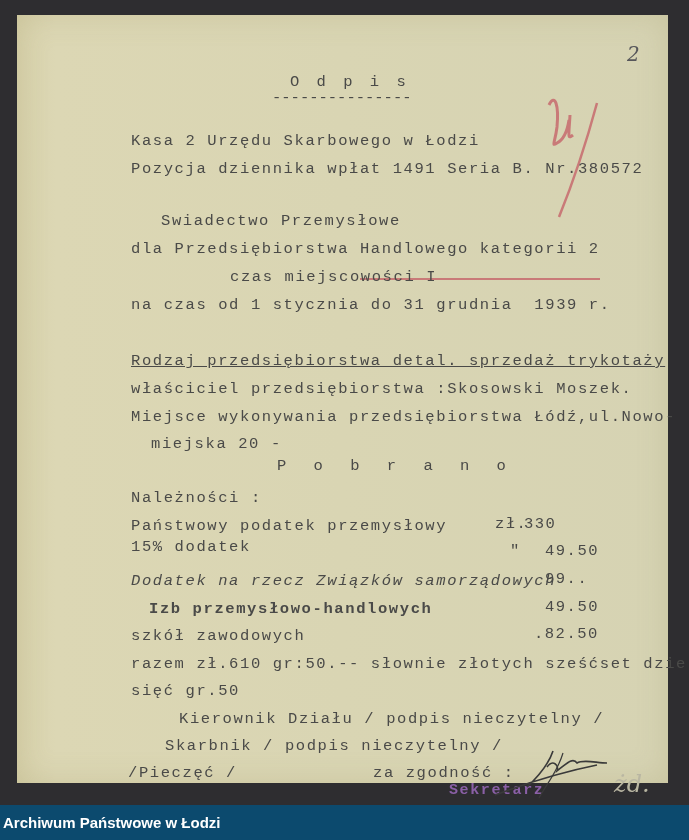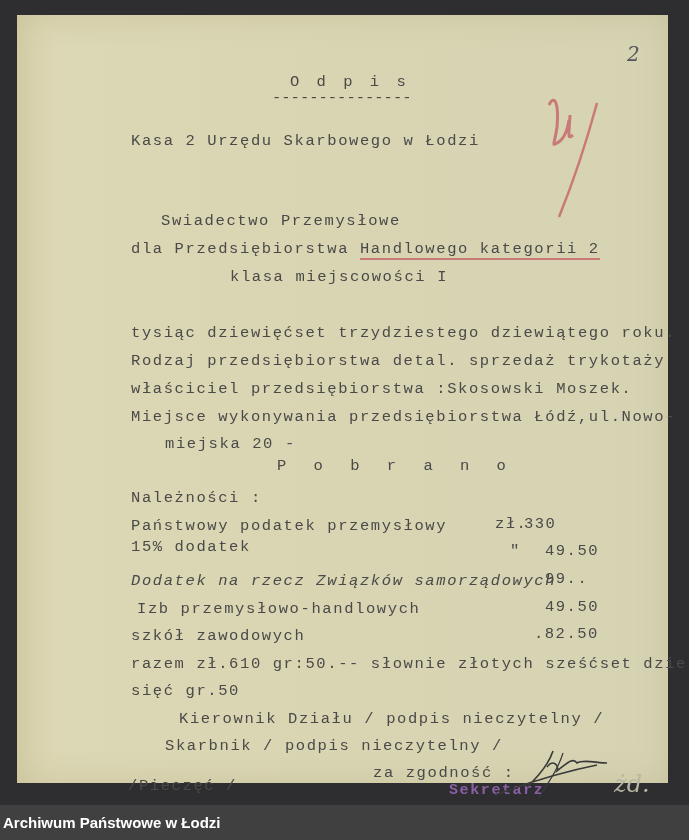--- a/index.html
+++ b/index.html
@@ -13,29 +13,29 @@
     position: absolute; left: 17px; top: 15px; width: 651px; height: 768px;
     background: linear-gradient(90deg, #d8d2ac 0%, #dcd7b4 6%, #d9d5b3 50%, #d6d3b3 100%);
     box-shadow: inset 0 0 30px rgba(160,150,100,0.25);
   }
   .line {
     position: absolute; white-space: pre; color: #4a4a48;
     font-size: 15.5px; letter-spacing: 1.6px; line-height: 18px;
   }
   .spaced { letter-spacing: 9px; }
   .dashes { letter-spacing: 0px; }
-  .red-underline { border-bottom: 2px solid #c97a78; padding-bottom: 0; }
+  .red-underline { border-bottom: 2px solid #c97a78; padding-bottom: 20px; }
   .amount { position: absolute; color: #4a4a48; font-size: 15.5px; letter-spacing: 1.5px; white-space: pre; }
   .pencil-num { position: absolute; color: #56565a; font-family: "DejaVu Serif", serif; font-style: italic; font-size: 20px; }
   .red-mark { position: absolute; }
   .stamp { position: absolute; color: #8a5fa6; font-size: 15px; letter-spacing: 1.6px; white-space: pre; font-weight: bold; }
   .faint { position: absolute; color: #b9b6a2; font-family: "DejaVu Serif", serif; font-style: italic; font-size: 24px; }
   .footer {
     position: absolute; left: 0; top: 805px; width: 689px; height: 35px;
-    background: #404040;
+    background: #0c4a6e;
   }
   .footer-text {
     position: absolute; left: 3px; top: 9px; color: #ffffff;
     font-family: "Liberation Sans", sans-serif; font-weight: bold; font-size: 15px;
   }
 </style>
 </head>
 <body>
 
 <div class="paper">
@@ -44,58 +44,59 @@
 
   <svg class="red-mark" style="left:520px; top:70px;" width="90" height="140">
     <path d="M12 20 C 18 8, 22 20, 20 42 C 18 58, 14 62, 20 58 C 26 55, 30 48, 32 35 M 33 30 C 32 50, 30 55, 36 50" stroke="#c97a78" stroke-width="3" fill="none"></path>
     <path d="M60 18 C 50 55, 35 100, 22 132" stroke="#c97a78" stroke-width="2.5" fill="none"></path>
   </svg>
 
   <div class="line" style="left:273px; top:58px; letter-spacing:4px;">O d p i s</div>
   <div class="line dashes" style="left:255px; top:74px;">---------------</div>
 
   <div class="line" style="left:114px; top:117px;">Kasa 2 Urzędu Skarbowego w Łodzi</div>
+  <div class="line" style="left:114px; top:145px;">Pozycja dziennika wpłat 1491 Seria B. Nr.380572</div>
 
   <div class="line" style="left:144px; top:197px;">Swiadectwo Przemysłowe</div>
   <div class="line" style="left:114px; top:225px;"><span>dla Przedsiębiorstwa </span><span class="red-underline">Handlowego kategorii 2</span></div>
-  <div class="line" style="left:213px; top:253px;">klasa miejscowości I</div>
-  <div class="line" style="left:114px; top:309px;">tysiąc dziewięćset trzydziestego dziewiątego roku.</div>
-  <div class="line" style="left:114px; top:337px;">Rodzaj przedsiębiorstwa detal. sprzedaż trykotaży</div>
+  <div class="line" style="left:213px; top:253px;">czas miejscowości I</div>
+  <div class="line" style="left:114px; top:281px;">na czas od 1 stycznia do 31 grudnia  1939 r.</div>
+  <div class="line" style="left:114px; top:337px;text-decoration:underline;">Rodzaj przedsiębiorstwa detal. sprzedaż trykotaży</div>
   <div class="line" style="left:114px; top:393px;">Miejsce wykonywania przedsiębiorstwa Łódź,ul.Nowo-</div>
   <div class="line" style="left:114px; top:365px;">właściciel przedsiębiorstwa :Skosowski Moszek.</div>
-  <div class="line" style="left:132px; top:420px;padding-left:16px;">miejska 20 -</div>
+  <div class="line" style="left:118px; top:420px;padding-left:16px;">miejska 20 -</div>
 
   <div class="line" style="left:114px; top:474px;">Należności :</div>
 
   <div class="line spaced" style="left:260px; top:442px;">P o b r a n o</div>
 
   <div class="line" style="left:114px; top:502px;">Państwowy podatek przemysłowy</div>
   <span class="amount" style="left:478px; top:500px;">zł.</span>
   <span class="amount" style="left:507px; top:500px;">330</span>
 
   <div class="line" style="left:114px; top:523px;">15% dodatek</div>
   <span class="amount" style="left:493px; top:527px;">"</span>
   <span class="amount" style="left:528px; top:527px;">49.50</span>
 
   <div class="line" style="left:114px; top:557px;font-style:italic;">Dodatek na rzecz Związków samorządowych</div>
   <span class="amount" style="left:528px; top:555px;">99..</span>
 
-  <div class="line" style="left:120px; top:585px;">Izb przemysłowo-handlowych</div>
+  <div class="line" style="left:132px; top:585px;font-weight:bold;">Izb przemysłowo-handlowych</div>
   <span class="amount" style="left:528px; top:583px;">49.50</span>
 
   <div class="line" style="left:114px; top:612px;">szkół zawodowych</div>
   <span class="amount" style="left:517px; top:610px;">.82.50</span>
 
   <div class="line" style="left:114px; top:640px;">razem zł.610 gr:50.-- słownie złotych sześćset dzie-</div>
   <div class="line" style="left:114px; top:667px;">sięć gr.50</div>
 
   <div class="line" style="left:114px; top:695px;margin-left:48px;">Kierownik Działu / podpis nieczytelny /</div>
   <div class="line" style="left:114px; top:722px;margin-left:34px;">Skarbnik / podpis nieczytelny /</div>
 
-  <div class="line" style="left:111px; top:749px;margin-top:13px;">/Pieczęć /</div>
+  <div class="line" style="left:111px; top:749px;">/Pieczęć /</div>
   <div class="line" style="left:356px; top:749px;">za zgodność :</div>
   <span class="stamp" style="left:432px; top:767px;">Sekretarz</span>
 
   <svg style="position:absolute; left:470px; top:728px;" width="140" height="58">
     <path d="M8 52 C 40 40, 70 30, 110 22 M 40 44 C 55 30, 62 20, 66 8 M 60 24 C 66 16, 72 22, 70 28 C 80 20, 86 14, 90 20 C 96 16, 110 20, 120 20" stroke="#3a3a3a" stroke-width="1.6" fill="none"></path>
     <path d="M52 55 C 60 40, 70 30, 76 10" stroke="#3a3a3a" stroke-width="1.2" fill="none"></path>
   </svg>
 
   <span class="faint" style="left:597px; top:755px;">żd.</span>
 </div>

